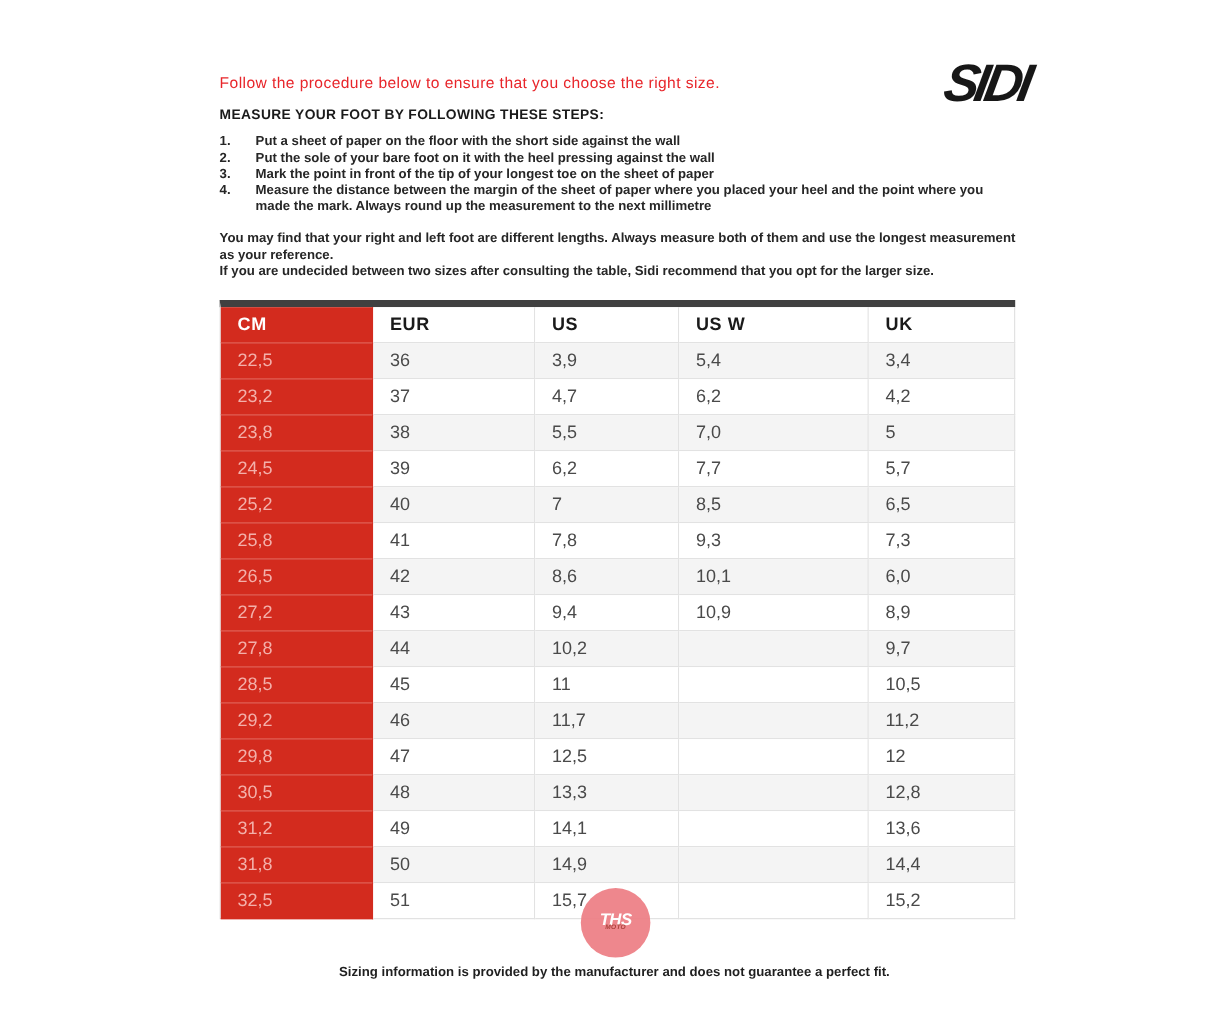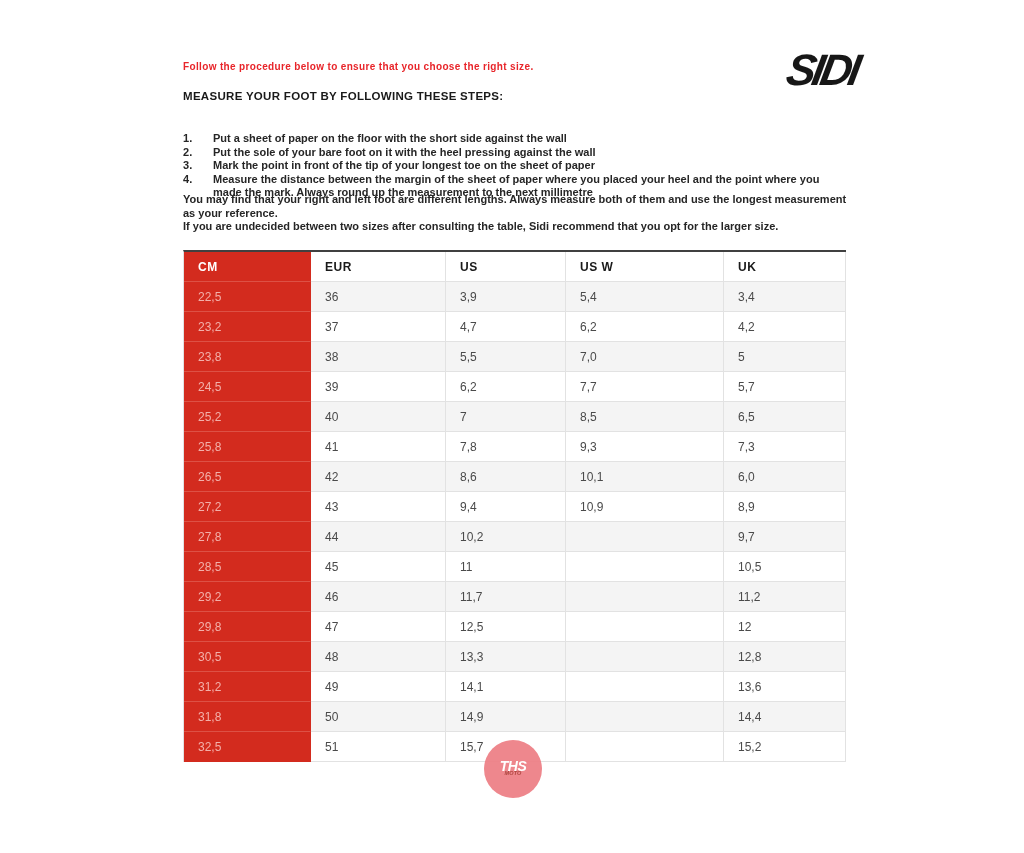--- a/index.html
+++ b/index.html
@@ -7,21 +7,21 @@
   body { font-family:"Liberation Sans", sans-serif; color:#1a1a1a; }
   .page {
     position:relative;
     width:1024px; height:853px;
     background:#ffffff;
     overflow:hidden;
   }
 
   .headline {
     position:absolute; left:183px; top:61px;
-    font-size:10px; font-weight:bold; letter-spacing:.35px;
+    font-size:13px; font-weight:normal; letter-spacing:.35px;
     color:#e8252a;
   }
 
   .logo {
     position:absolute; left:752px; top:46px; width:140px; height:48px;
     display:flex; align-items:center; justify-content:center;
     color:#171717;
     font-weight:bold; font-style:italic;
     font-size:44px; letter-spacing:-4px;
     transform:skewX(-10deg);
@@ -30,40 +30,40 @@
 
   .section-title {
     position:absolute; left:183px; top:90px;
     font-size:11.5px; font-weight:bold; letter-spacing:.3px;
     color:#1a1a1a;
   }
 
   ol.steps {
     position:absolute; left:183px; top:112px; width:662px;
     list-style:none; counter-reset:step;
-    font-size:11px; line-height:13.6px; font-weight:bold; color:#262626;margin-top:20px;
+    font-size:11px; line-height:13.6px; font-weight:bold; color:#262626;
   }
   ol.steps li {
     position:relative; padding-left:30px; counter-increment:step;
   }
   ol.steps li::before {
     content:counter(step) ".";
     position:absolute; left:0; top:0;
   }
 
   .paragraphs {
     position:absolute; left:183px; top:193px; width:668px;
     font-size:11px; line-height:13.6px; font-weight:bold; color:#262626;
   }
 
   table.size-table {
     position:absolute; left:183px; top:250px; width:662px;
     border-spacing:0; table-layout:fixed;
-    border-top:2px solid #404040; border-left:1px solid #e2e2e2;
-    font-size:12px;
+    border-top:6px solid #404040; border-left:1px solid #e2e2e2;
+    font-size:15px;
   }
   table.size-table th, table.size-table td {
     height:30px; padding:0 4px 0 14px;
     text-align:left; vertical-align:middle;
     border-right:1px solid #e2e2e2; border-bottom:1px solid #e2e2e2;
     overflow:hidden; white-space:nowrap;
   }
   table.size-table thead th {
     font-weight:bold; letter-spacing:.5px; color:#1a1a1a; background:#ffffff;
   }
@@ -257,14 +257,15 @@
           <td>15,2</td>
         </tr>
       </tbody>
   </table>
 
   <div class="wm">
     <span class="wm-ths">THS</span>
       <span class="wm-moto">MOTO</span>
   </div>
 
+  <div class="footer">Sizing information is provided by the manufacturer and does not guarantee a perfect fit.</div>
 
 </div>
 
 </body></html>

